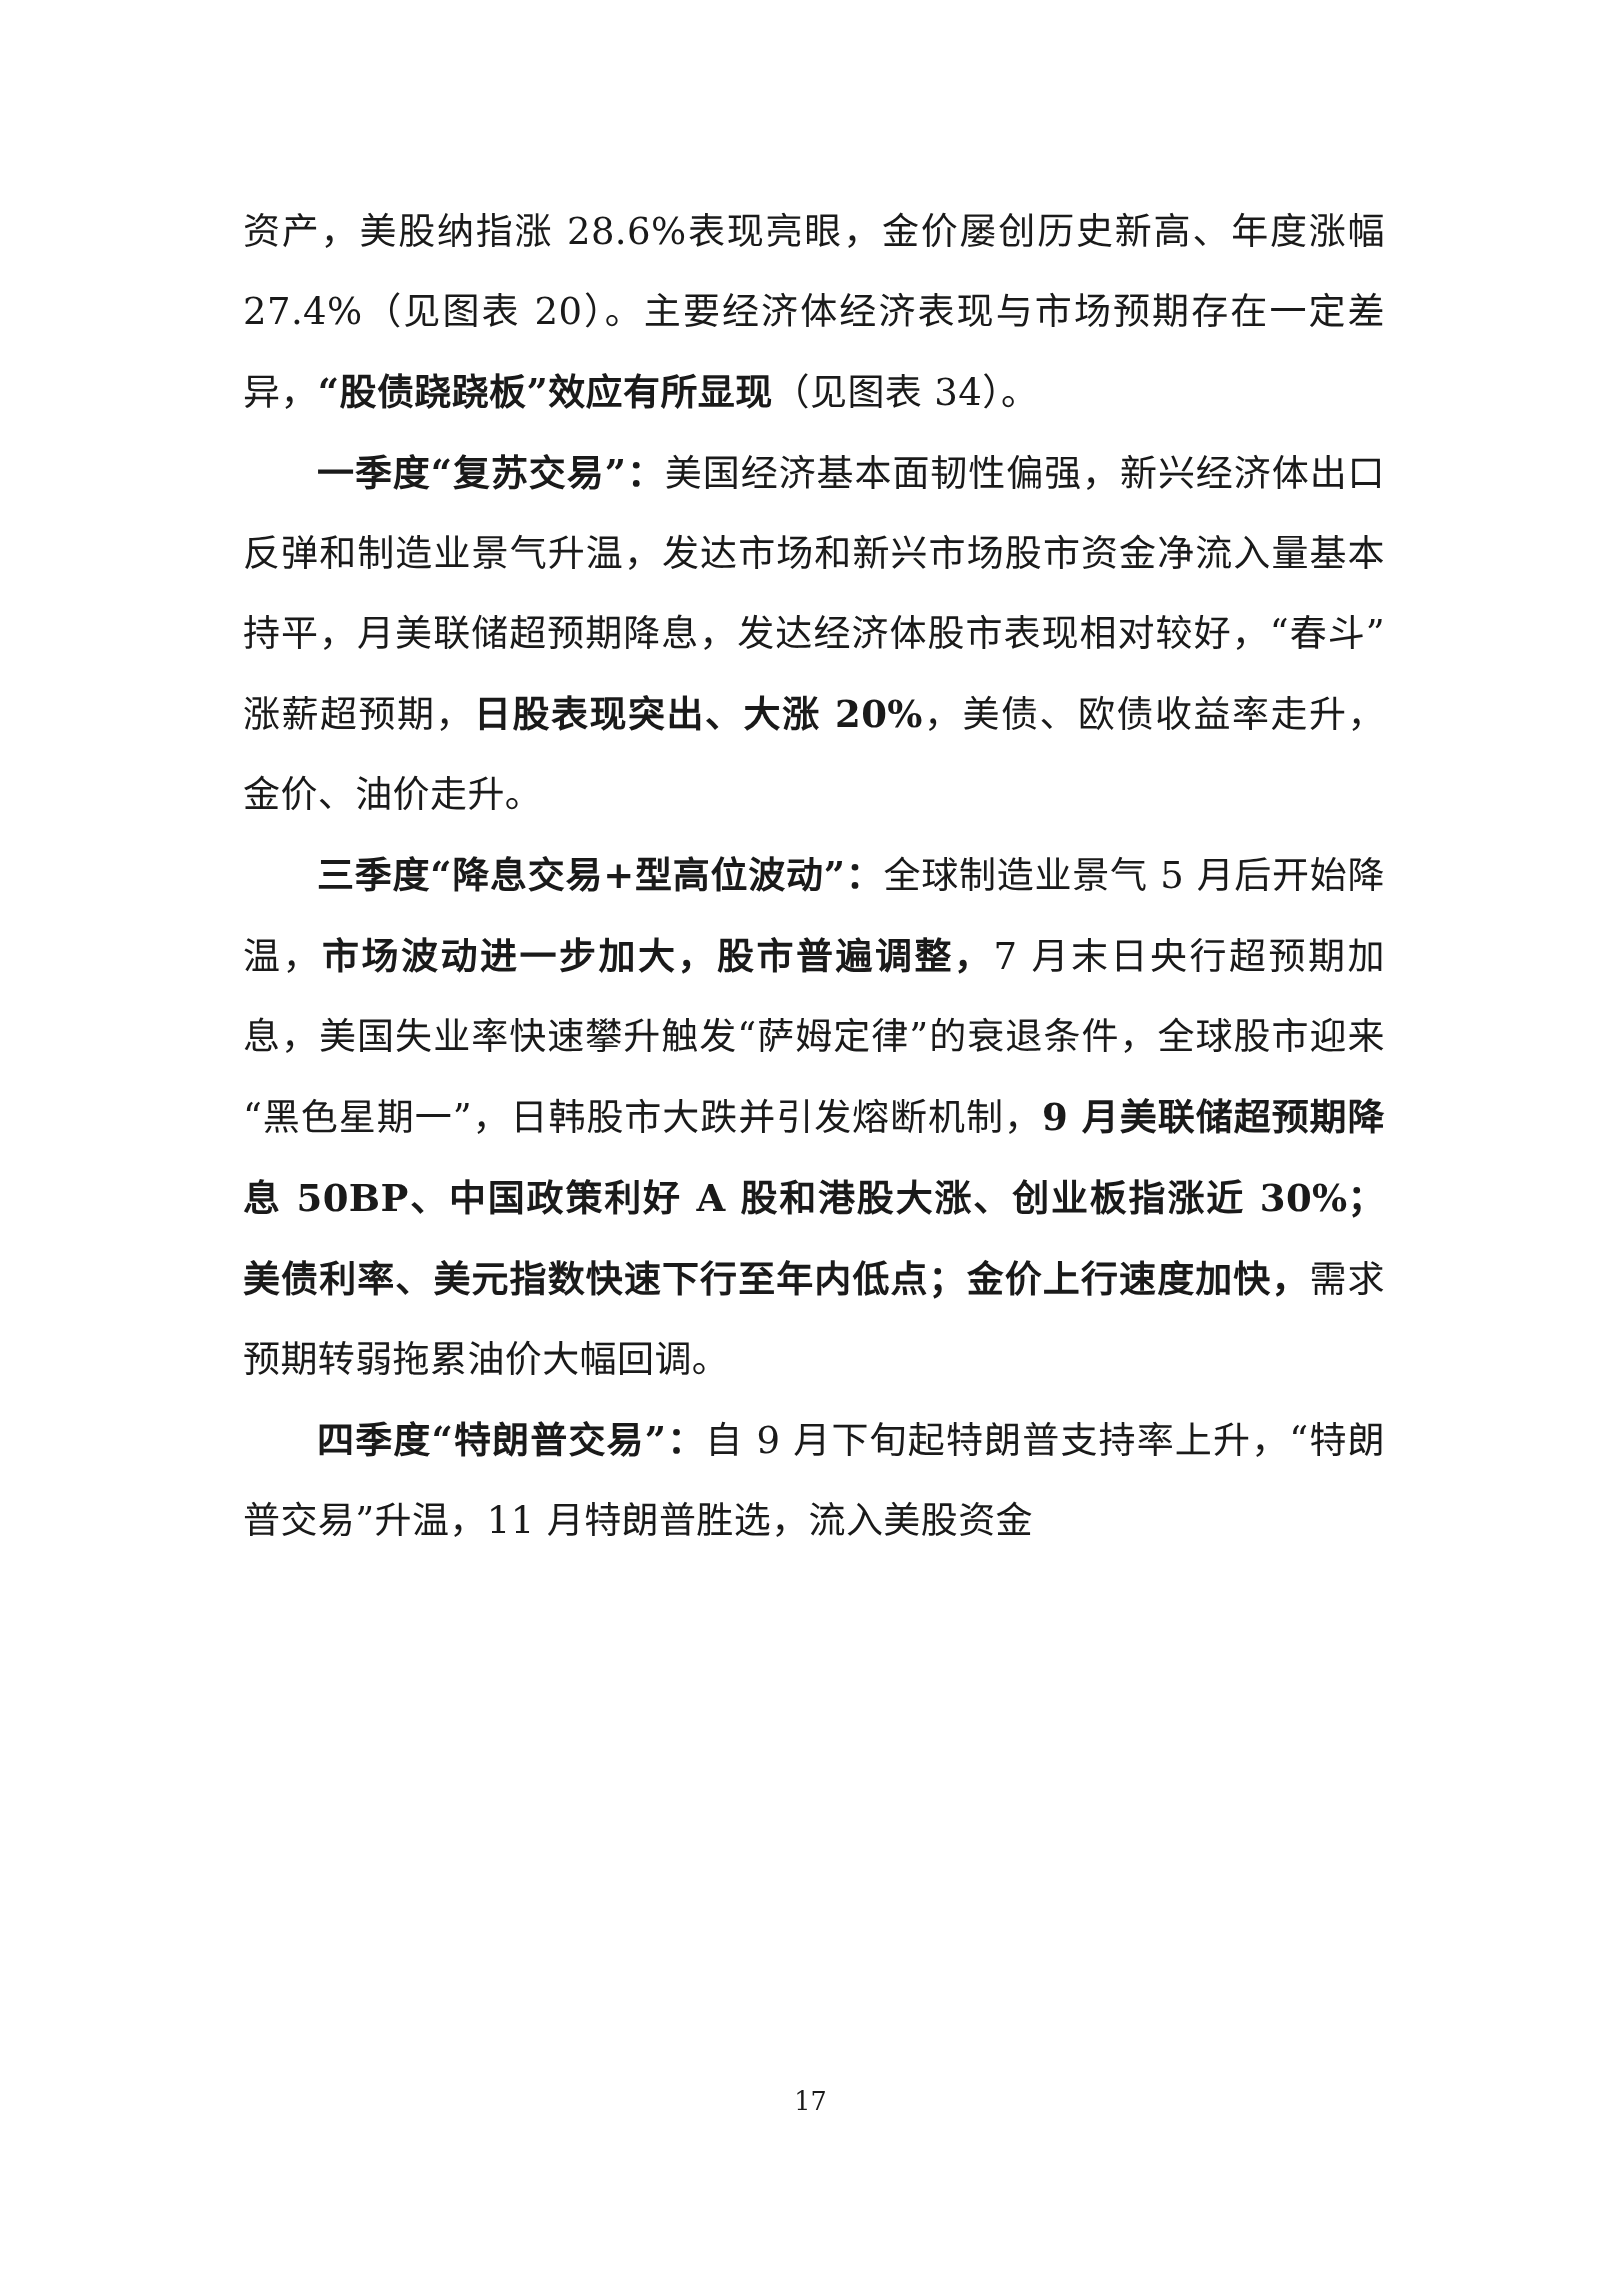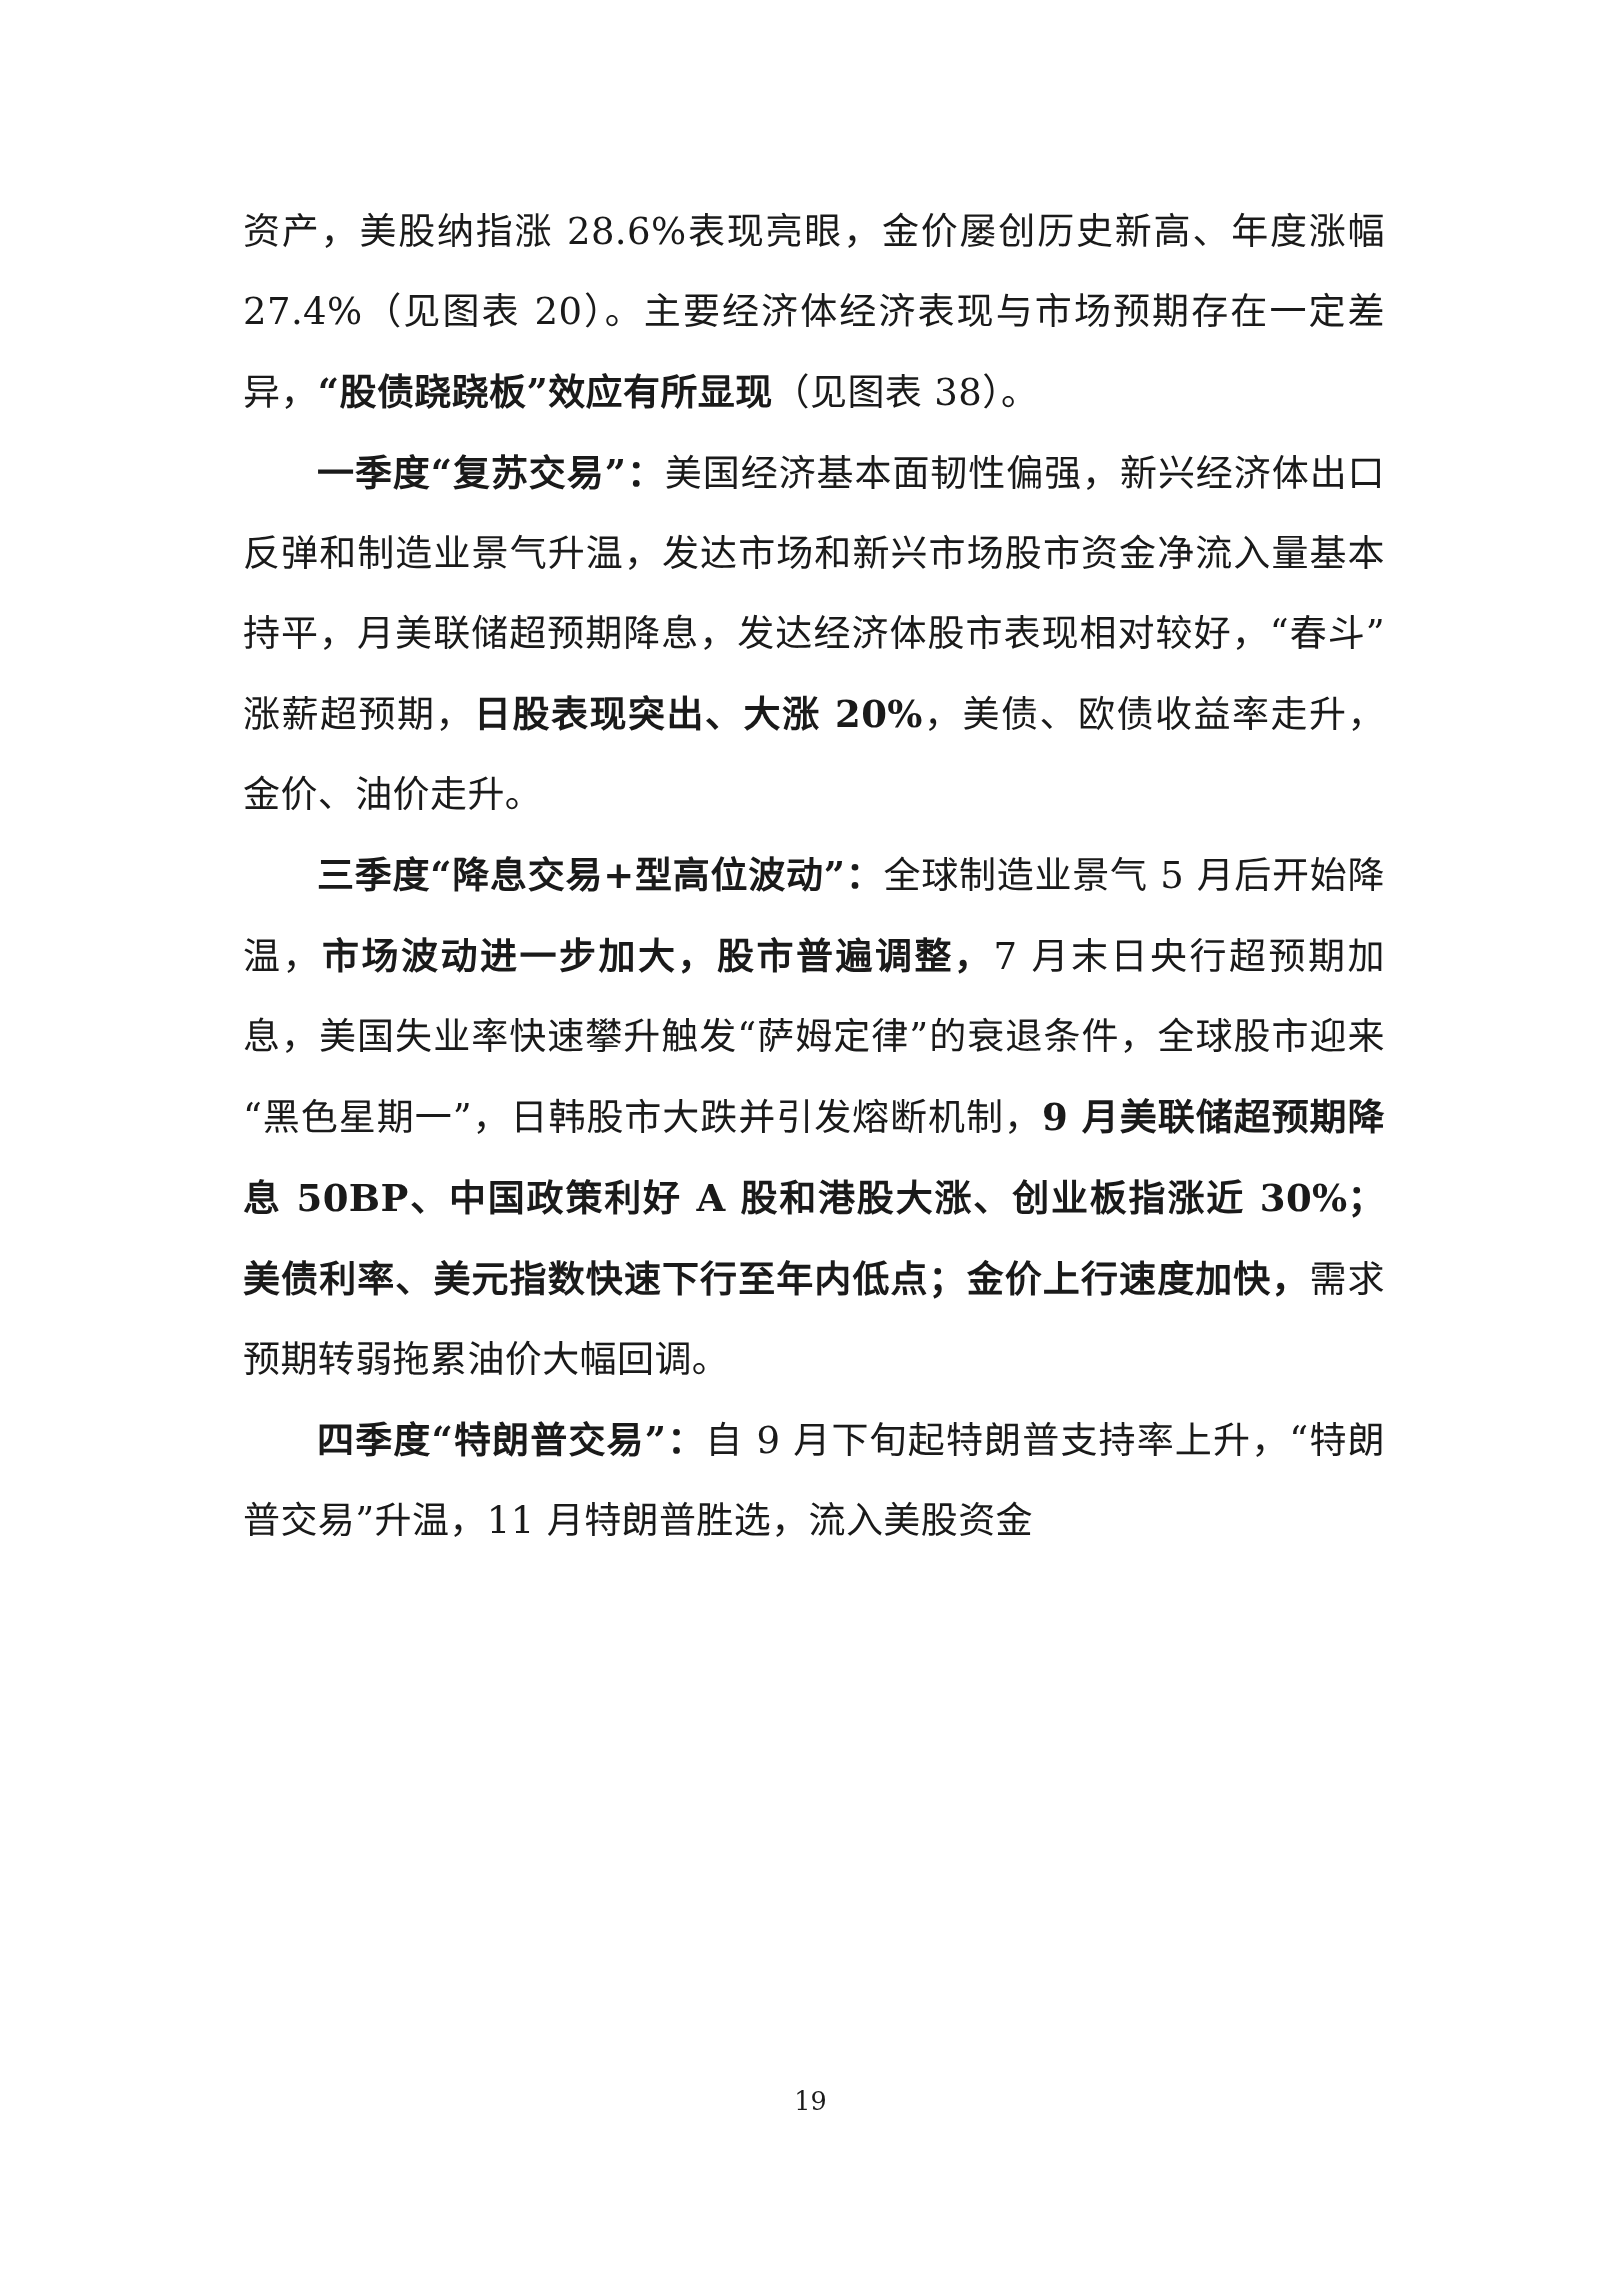--- a/index.html
+++ b/index.html
@@ -47,20 +47,20 @@
     font-size: 25.5px;
     font-family: "DejaVu Serif", "Liberation Serif", serif;
     color: #1a1a1a;
   }
 </style>
 </head>
 <body>
 
 <div class="page">
   <div class="content">
-    <p class="para"><span>资产，美股纳指涨 28.6%表现亮眼，金价屡创历史新高、年度涨幅 27.4%（见图表 20）。主要经济体经济表现与市场预期存在一定差异，</span><b class="bold">“股债跷跷板”效应有所显现</b><span>（见图表 38）。</span></p>
+    <p class="para"><span>资产，美股纳指涨 28.6%表现亮眼，金价屡创历史新高、年度涨幅 27.4%（见图表 20）。主要经济体经济表现与市场预期存在一定差异，</span><b class="bold">“股债跷跷板”效应有所显现</b><span>（见图表 34）。</span></p>
     <p class="para indent"><b class="bold">一季度“复苏交易”：</b><span>美国经济基本面韧性偏强，新兴经济体出口反弹和制造业景气升温，发达市场和新兴市场股市资金净流入量基本持平，月美联储超预期降息，发达经济体股市表现相对较好，“春斗”涨薪超预期，</span><b class="bold">日股表现突出、大涨 20%</b><span>，美债、欧债收益率走升，金价、油价走升。</span></p>
     <p class="para indent"><b class="bold">三季度“降息交易+型高位波动”：</b><span>全球制造业景气 5 月后开始降温，</span><b class="bold">市场波动进一步加大，股市普遍调整，</b><span>7 月末日央行超预期加息，美国失业率快速攀升触发“萨姆定律”的衰退条件，全球股市迎来“黑色星期一”，日韩股市大跌并引发熔断机制，</span><b class="bold">9 月美联储超预期降息 50BP、中国政策利好 A 股和港股大涨、创业板指涨近 30%；美债利率、美元指数快速下行至年内低点；金价上行速度加快，</b><span>需求预期转弱拖累油价大幅回调。</span></p>
     <p class="para indent"><b class="bold">四季度“特朗普交易”：</b><span>自 9 月下旬起特朗普支持率上升，“特朗普交易”升温，11 月特朗普胜选，流入美股资金</span></p>
   </div>
-  <div class="page-number">19</div>
+  <div class="page-number">17</div>
 </div>
 
 
 </body></html>

